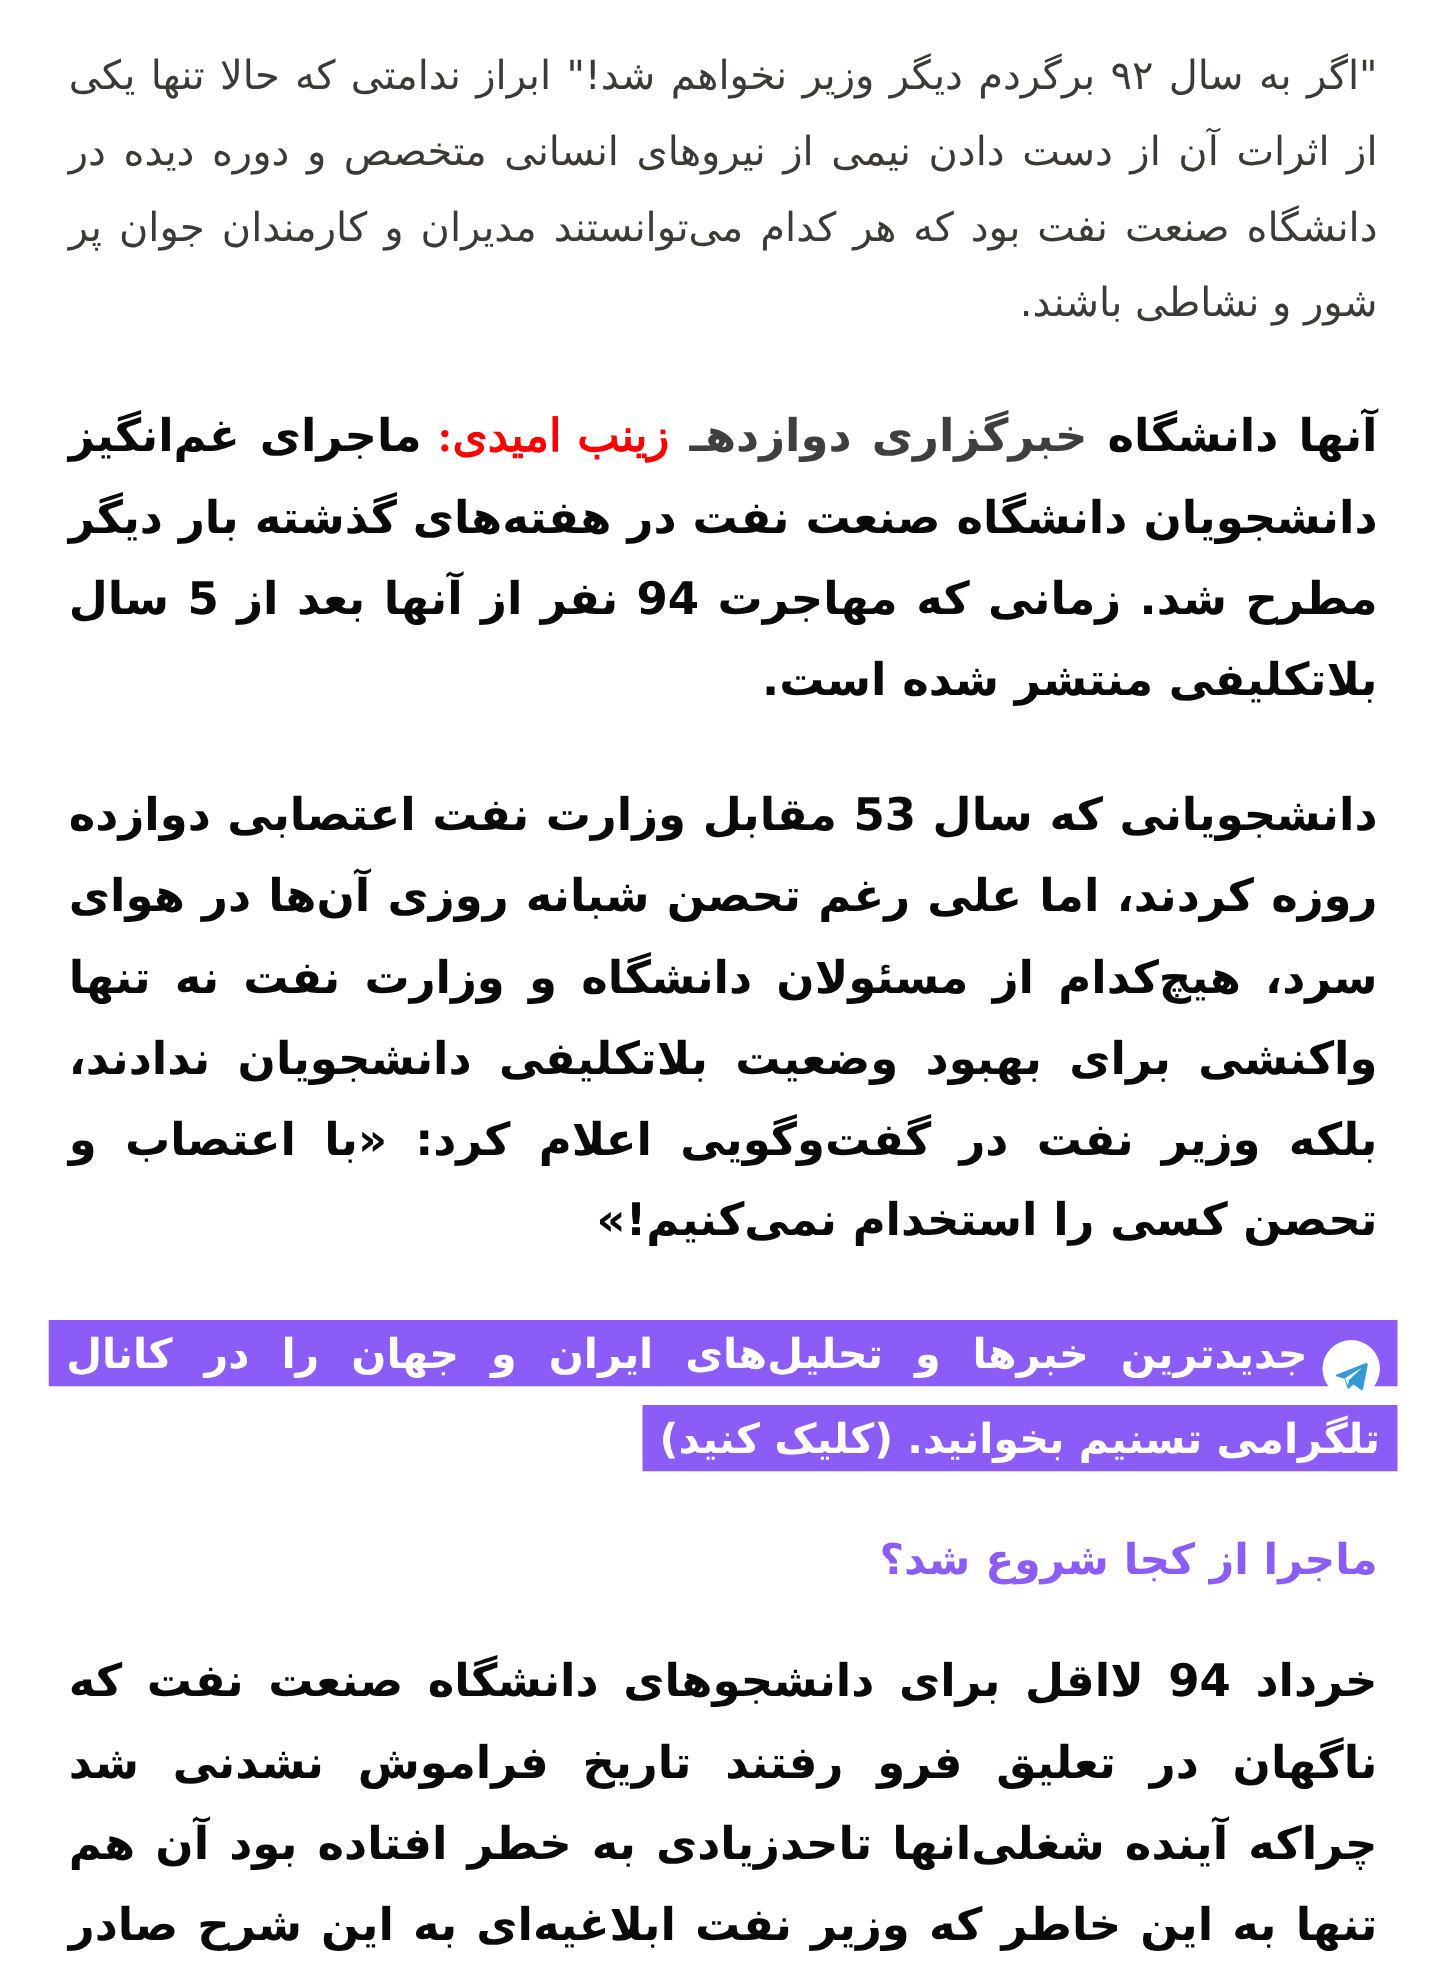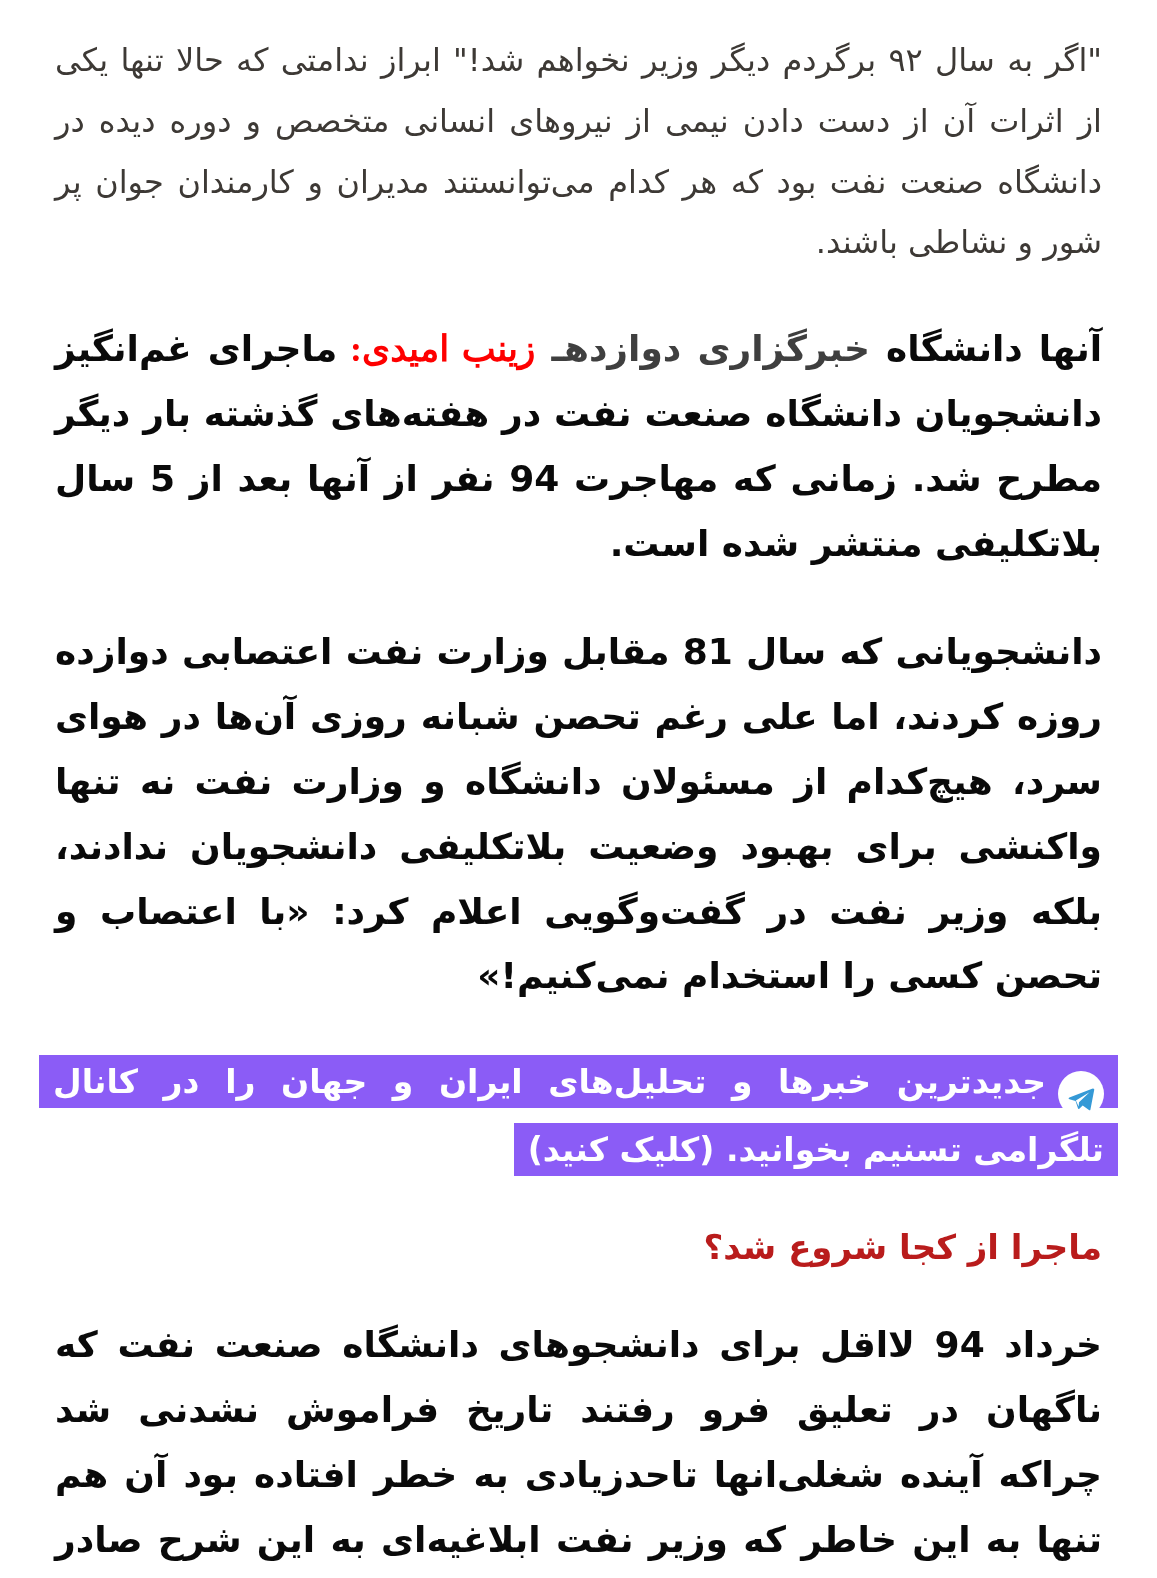--- a/index.html
+++ b/index.html
@@ -38,34 +38,34 @@
   .tg-ic{
     display:inline-block;width:46px;height:46px;border-radius:50%;
     background:#ffffff;text-align:center;vertical-align:-12px;
     margin-left:12px;line-height:46px;
   }
   .tg-ic svg{vertical-align:middle;margin-top:7px;}
   
   .sec-h{
     margin:42px 0 0 0;
     font-size:34px;line-height:1.3;font-weight:700;
-    color:#b91c1c;text-align:right;
+    color:#8b5cf6;text-align:right;
   }
   .p4{margin-top:44px;}
 </style>
 </head>
 <body>
 
 <div class="page">
 
   <p class="lead">"اگر به سال ۹۲ برگردم دیگر وزیر نخواهم شد!" ابراز ندامتی که حالا تنها یکی از اثرات آن از دست دادن نیمی از نیروهای انسانی متخصص و دوره دیده در دانشگاه صنعت نفت بود که هر کدام می‌توانستند مدیران و کارمندان جوان پر شور و نشاطی باشند.</p>
 
   <p class="bodyp byline"><span>آنها دانشگاه </span><span class="agency">خبرگزاری دوازده</span><span class="agency">ـ </span><span class="reporter">زینب امیدی: </span><span>ماجرای غم‌انگیز دانشجویان دانشگاه صنعت نفت در هفته‌های گذشته بار دیگر مطرح شد. زمانی که مهاجرت 94 نفر از آنها بعد از 5 سال بلاتکلیفی منتشر شده است.</span></p>
 
-  <p class="bodyp">دانشجویانی که سال 81 مقابل وزارت نفت اعتصابی دوازده روزه کردند، اما علی رغم تحصن شبانه روزی آن‌ها در هوای سرد، هیچ‌کدام از مسئولان دانشگاه و وزارت نفت نه تنها واکنشی برای بهبود وضعیت بلاتکلیفی دانشجویان ندادند، بلکه وزیر نفت در گفت‌وگویی اعلام کرد: «با اعتصاب و تحصن کسی را استخدام نمی‌کنیم!»</p>
+  <p class="bodyp">دانشجویانی که سال 53 مقابل وزارت نفت اعتصابی دوازده روزه کردند، اما علی رغم تحصن شبانه روزی آن‌ها در هوای سرد، هیچ‌کدام از مسئولان دانشگاه و وزارت نفت نه تنها واکنشی برای بهبود وضعیت بلاتکلیفی دانشجویان ندادند، بلکه وزیر نفت در گفت‌وگویی اعلام کرد: «با اعتصاب و تحصن کسی را استخدام نمی‌کنیم!»</p>
 
   <p class="tg-p"><a class="tg-link"><span class="tg-ic"><svg width="30" height="30" viewBox="0 0 24 24" aria-hidden="true">
             <path fill="#3599d6" d="M21.9 3.4 2.7 10.8c-.9.35-.88 1.0.05 1.3l4.9 1.53 1.9 5.8c.22.62.6.75 1.1.33l2.7-2.6 5 3.7c.6.33 1.05.16 1.2-.56l3-15.5c.2-.9-.3-1.3-1.25-.9zM7.9 13.2l10.9-6.7-8.4 8-.3 3.4-2.2-4.7z"></path>
           </svg></span><span>جدیدترین خبرها و تحلیل‌های ایران و جهان را در کانال تلگرامی تسنیم بخوانید. (کلیک کنید)</span></a></p>
 
   <h2 class="sec-h">ماجرا از کجا شروع شد؟</h2>
 
   <p class="bodyp p4">خرداد 94 لااقل برای دانشجوهای دانشگاه صنعت نفت که ناگهان در تعلیق فرو رفتند تاریخ فراموش نشدنی شد چراکه آینده شغلی‌انها تاحدزیادی به خطر افتاده بود آن هم تنها به این خاطر که وزیر نفت ابلاغیه‌ای به این شرح صادر کرده بود: «ممنوعیت هرگونه استخدام و جذب نیروی انسانی در تمامی دستگاه‌های تابعه وزارت نفت و بسط آن به دانش‌آموختگان ممتاز دانشگاه صنعت نفت».</p>
 
 </div>

